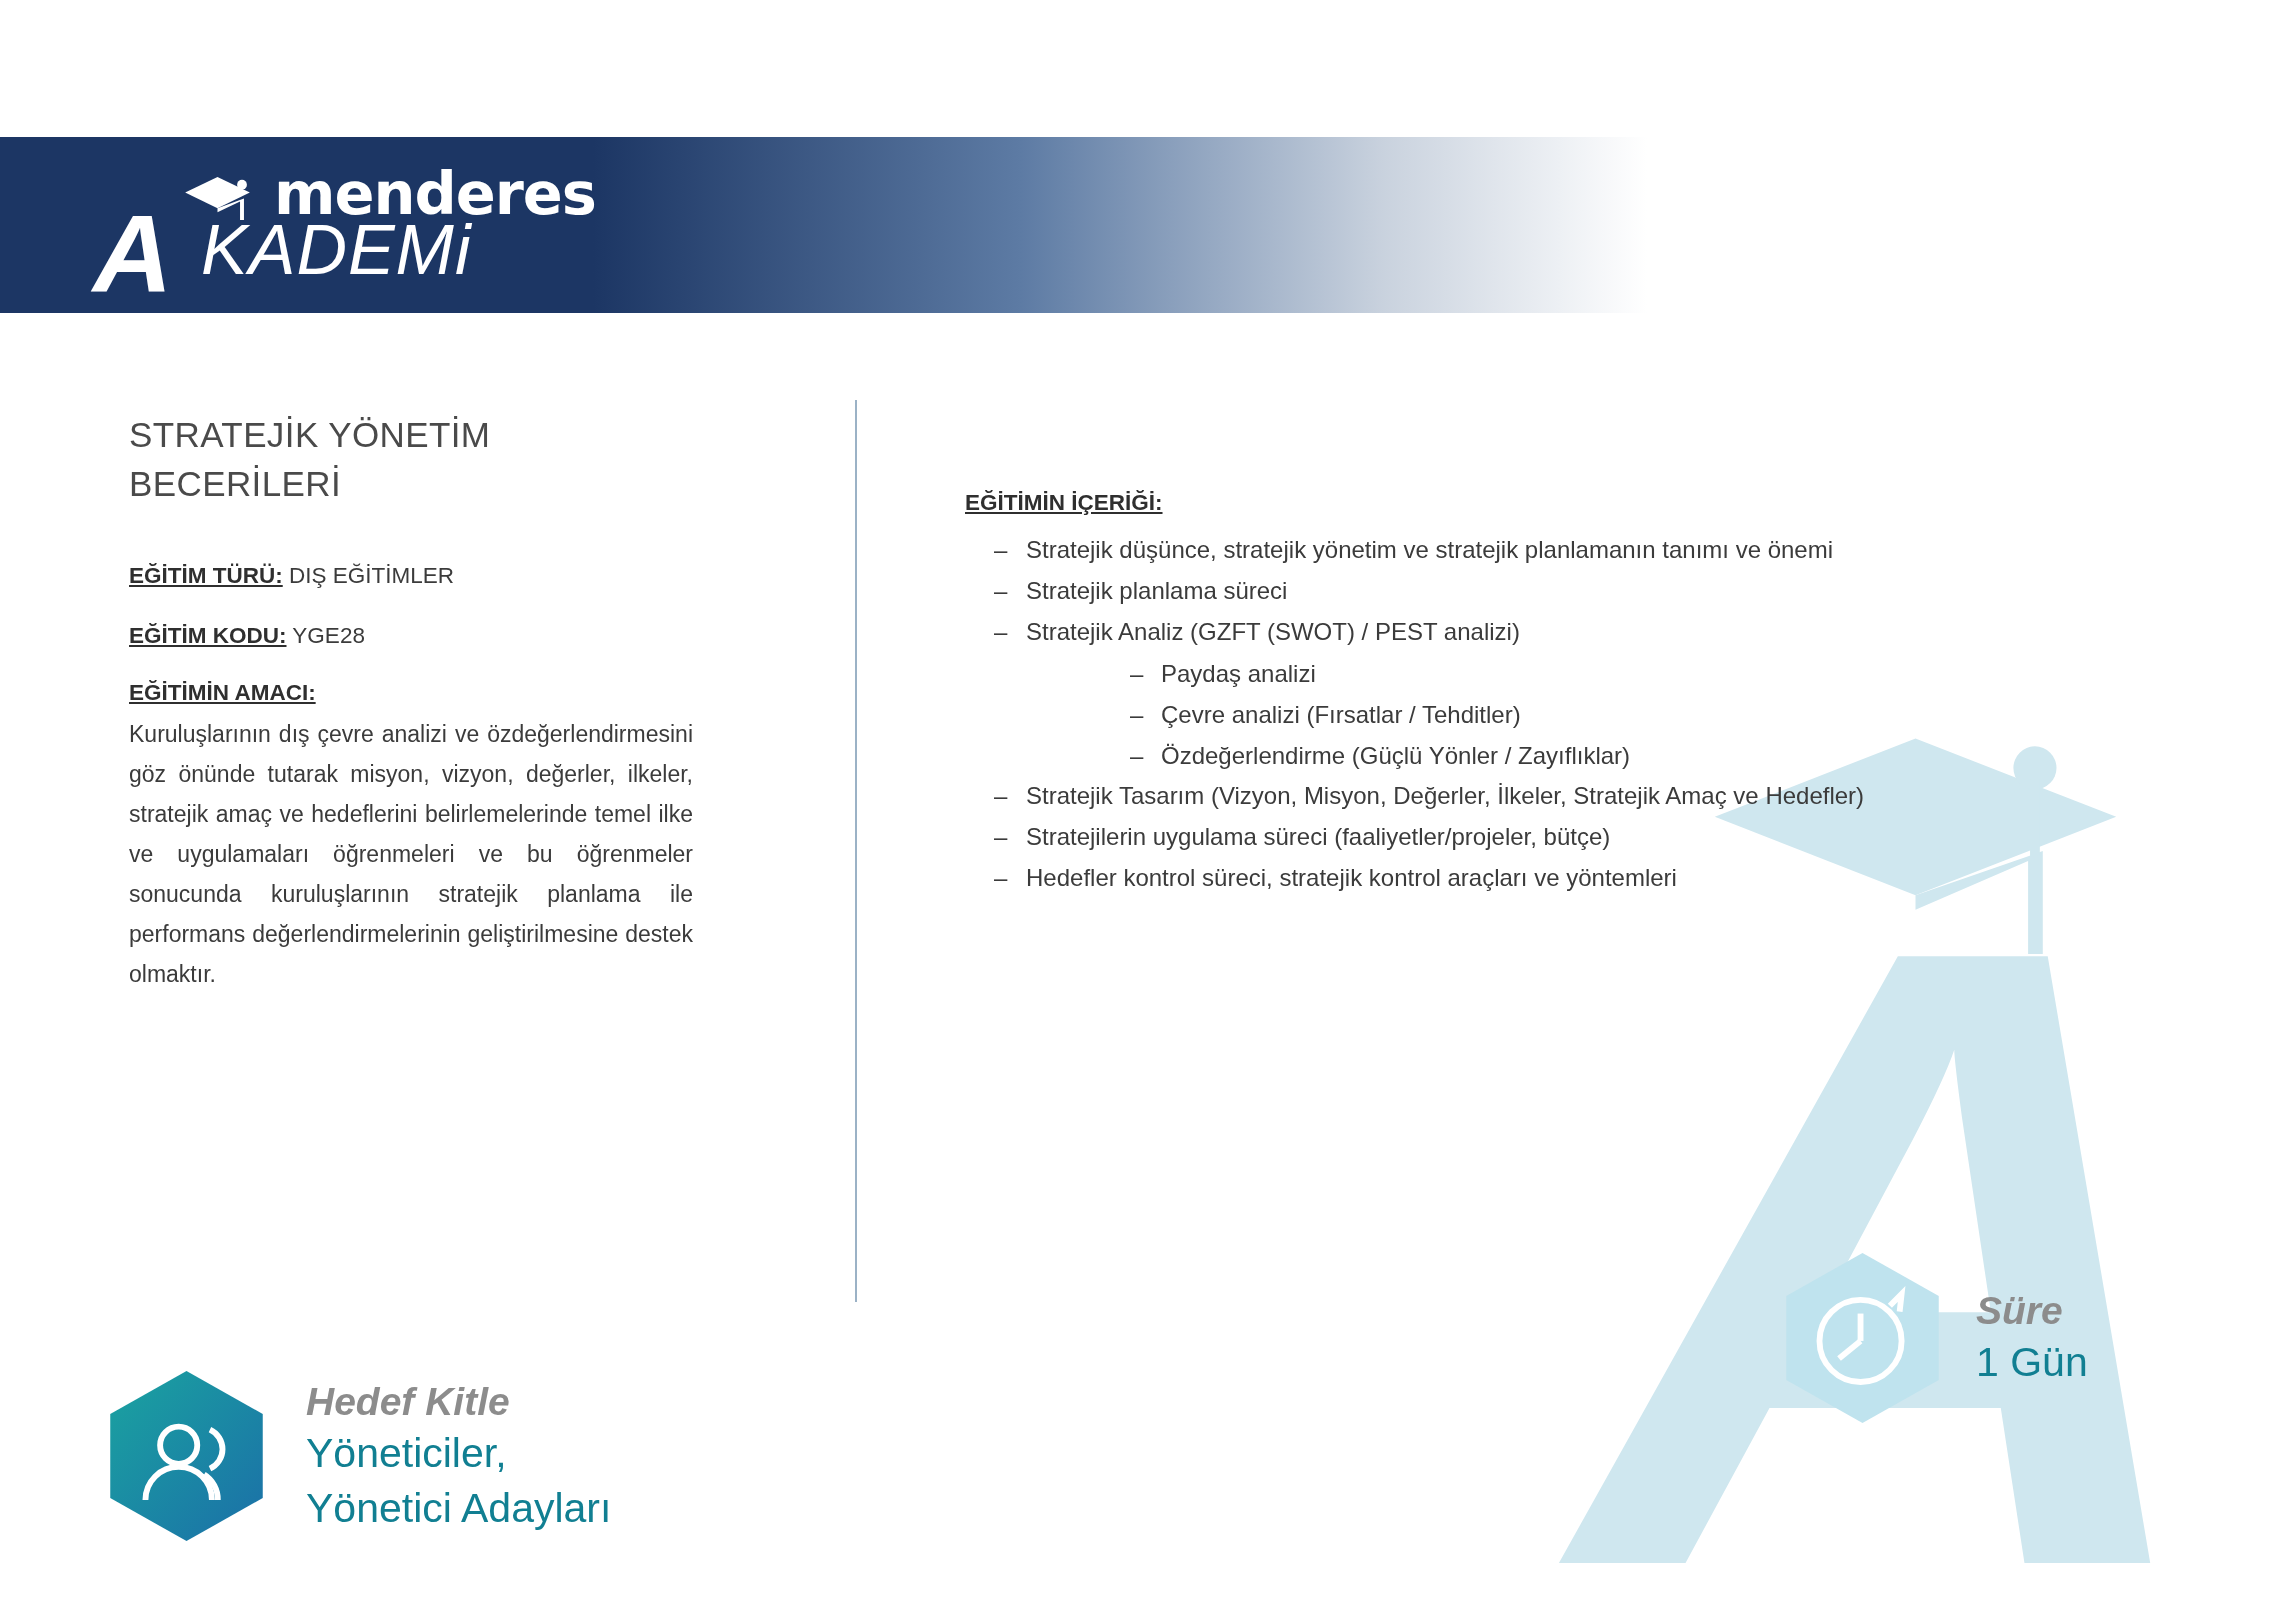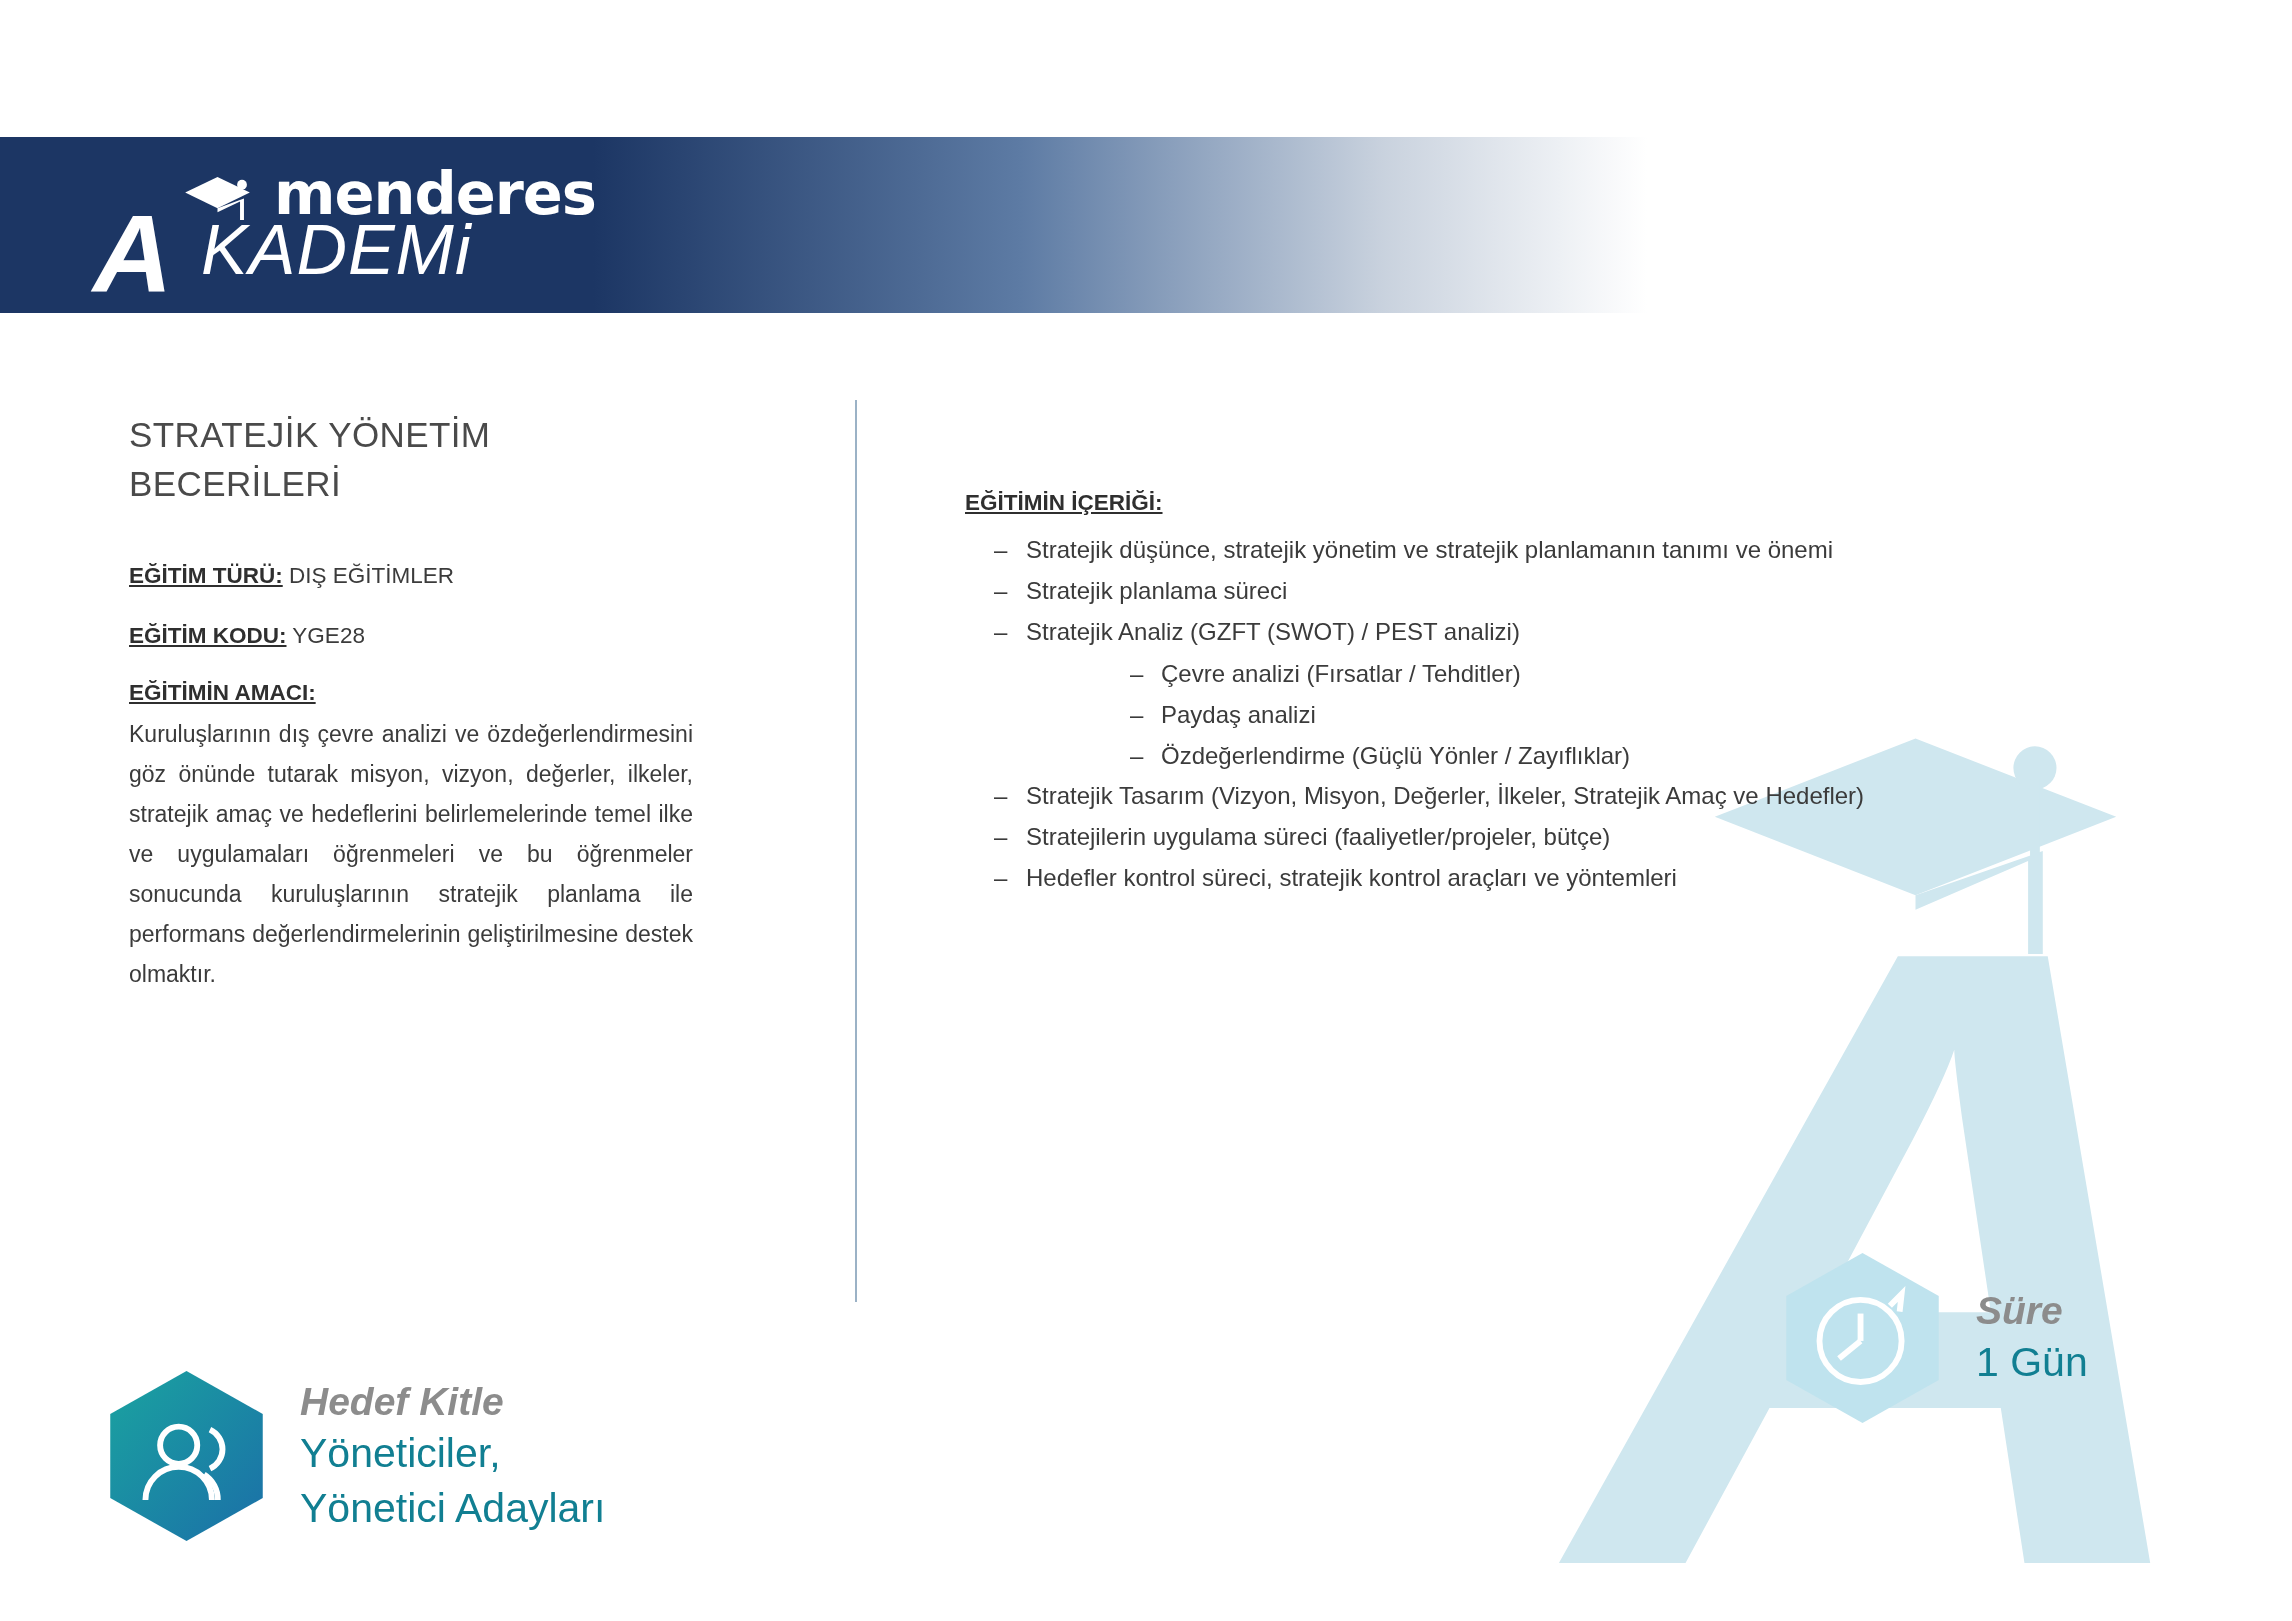--- a/index.html
+++ b/index.html
@@ -208,21 +208,21 @@
     top: 0;
     color: #3b3b3b;
   }
 
   
   .badge {
     position: absolute;
     display: flex;
     align-items: center;
   }
-  .badge-left { left: 108px; bottom: 78px; }
+  .badge-left { left: 108px; bottom: 78px; gap: 6px; }
   .badge-right { left: 1784px; bottom: 196px; justify-content: flex-end; }
 
   .hex {
     position: relative;
     width: 157px;
     height: 174px;
     flex: 0 0 157px;
   }
   .hex svg { display: block; }
 
@@ -288,22 +288,22 @@
 <div class="divider"></div>
 
 <div class="right-col">
   <span class="icerik-label">EĞİTİMİN İÇERİĞİ:</span>
   <ul class="dashlist">
     <li>Stratejik düşünce, stratejik yönetim ve stratejik planlamanın tanımı ve önemi</li>
     <li>Stratejik planlama süreci</li>
     <li>Stratejik Analiz (GZFT (SWOT) / PEST analizi)</li>
   </ul>
   <ul class="sublist">
+    <li>Paydaş analizi</li>
     <li>Çevre analizi (Fırsatlar / Tehditler)</li>
-    <li>Paydaş analizi</li>
     <li>Özdeğerlendirme (Güçlü Yönler / Zayıflıklar)</li>
   </ul>
   <ul class="dashlist">
     <li>Stratejik Tasarım (Vizyon, Misyon, Değerler, İlkeler, Stratejik Amaç ve Hedefler)</li>
     <li>Stratejilerin uygulama süreci (faaliyetler/projeler, bütçe)</li>
     <li>Hedefler kontrol süreci, stratejik kontrol araçları ve yöntemleri</li>
   </ul>
 </div>
 
 <div class="badge badge-left">

